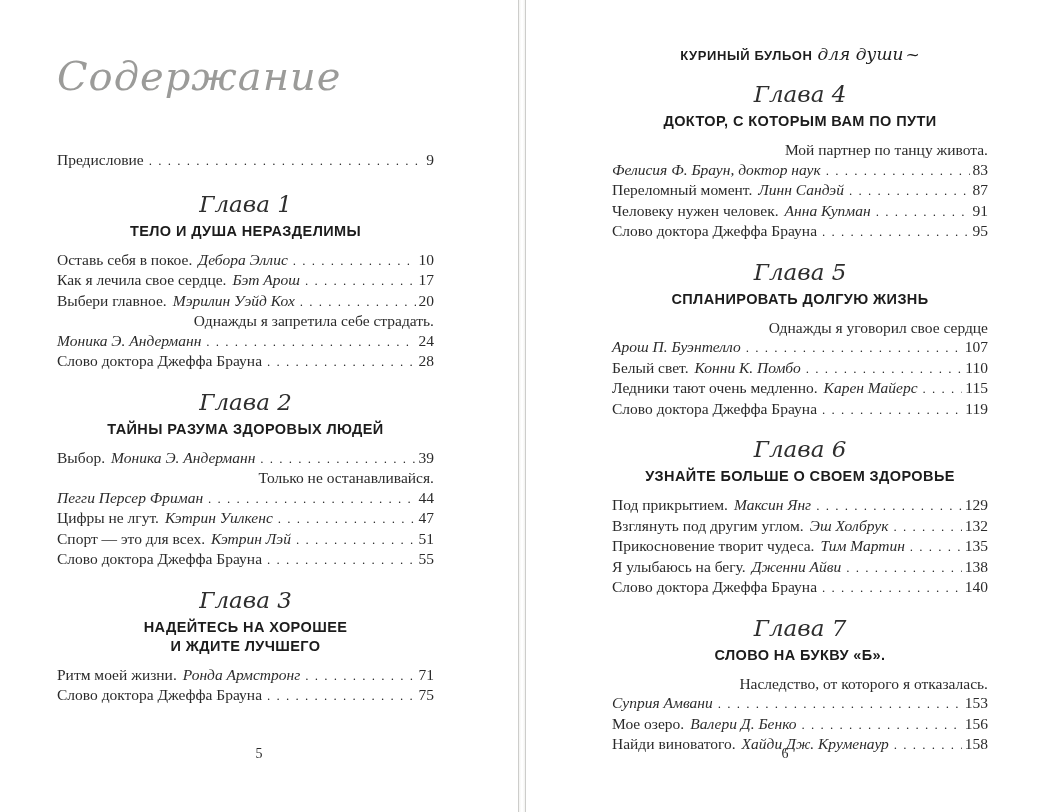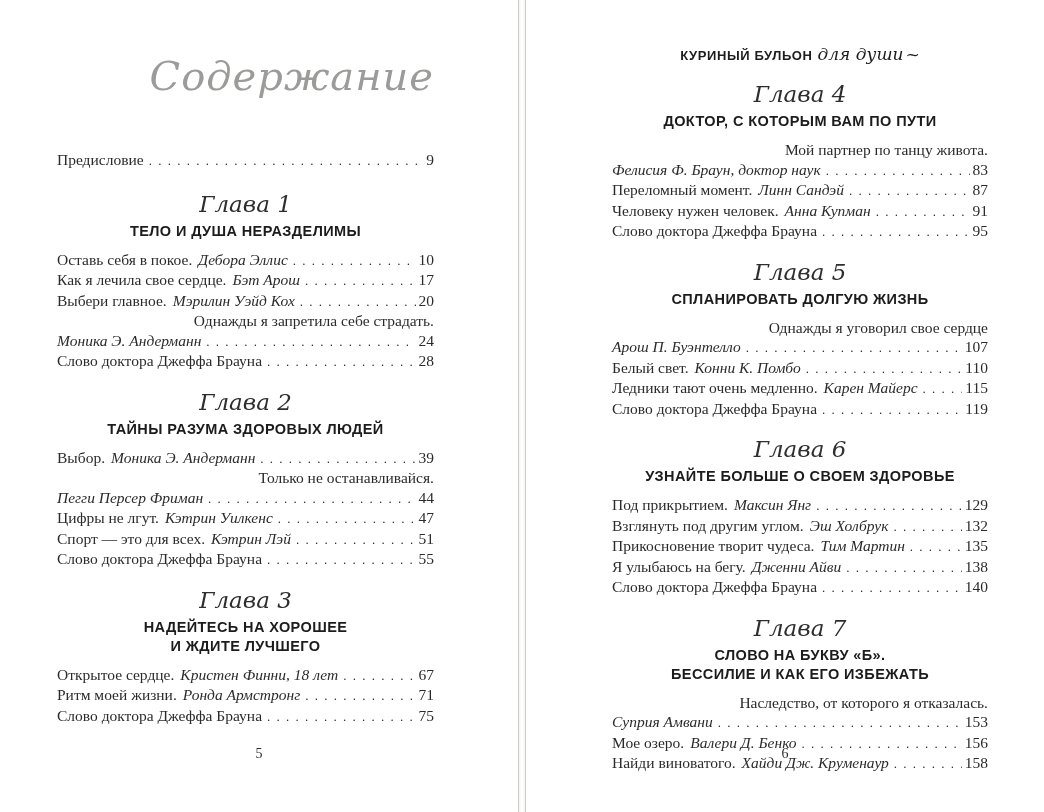--- a/index.html
+++ b/index.html
@@ -24,21 +24,21 @@
     background:linear-gradient(to right,#f3f3f1, #ffffff 40%, #ffffff 60%, #f3f3f1);
     border-left:1px solid #cdcdcb;
     border-right:1px solid #cdcdcb;
   }
 
   .script { font-family:"DejaVu Serif",serif; font-style:italic; font-weight:400; }
 
   .contents-title {
     font-size:40px; line-height:48px;
     color:#9b9b99;
-    text-align:right;
+    text-align:left;
     letter-spacing:1px;
     margin:6px 0 50px;
   }
 
   .running-header { text-align:center; margin-bottom:6px; white-space:nowrap; }
   .rh-caps {
     font-family:"Liberation Sans",sans-serif;
     font-weight:700; font-size:13px; letter-spacing:0.6px;
     color:#1d1d1d;
   }
@@ -172,26 +172,20 @@
         </div>
     </section>
 
     <section class="ch">
       <div class="ch-label script">Глава 3</div>
       <div class="ch-title">
         <div>НАДЕЙТЕСЬ НА ХОРОШЕЕ</div>
         <div>И ЖДИТЕ ЛУЧШЕГО</div>
       </div>
       <div class="entry">
-          <span class="et">Открытое сердце.</span>
-          <span class="ea">Кристен Финни, 18 лет</span>
-          <span class="lead"></span>
-          <span class="ep">67</span>
-        </div>
-      <div class="entry">
           <span class="et">Ритм моей жизни.</span>
           <span class="ea">Ронда Армстронг</span>
           <span class="lead"></span>
           <span class="ep">71</span>
         </div>
       <div class="entry">
           <span class="et">Слово доктора Джеффа Брауна</span>
           <span class="lead"></span>
           <span class="ep">75</span>
         </div>
@@ -306,21 +300,20 @@
           <span class="et">Слово доктора Джеффа Брауна</span>
           <span class="lead"></span>
           <span class="ep">140</span>
         </div>
     </section>
 
     <section class="ch">
       <div class="ch-label script">Глава 7</div>
       <div class="ch-title">
         <div>СЛОВО НА БУКВУ «Б».</div>
-        <div>БЕССИЛИЕ И КАК ЕГО ИЗБЕЖАТЬ</div>
       </div>
       <div class="entry2">
         <div class="l1">Наследство, от которого я отказалась.</div>
         <div class="l2">
             <span class="ea0">Суприя Амвани</span>
             <span class="lead"></span>
             <span class="ep">153</span>
           </div>
       </div>
       <div class="entry">

